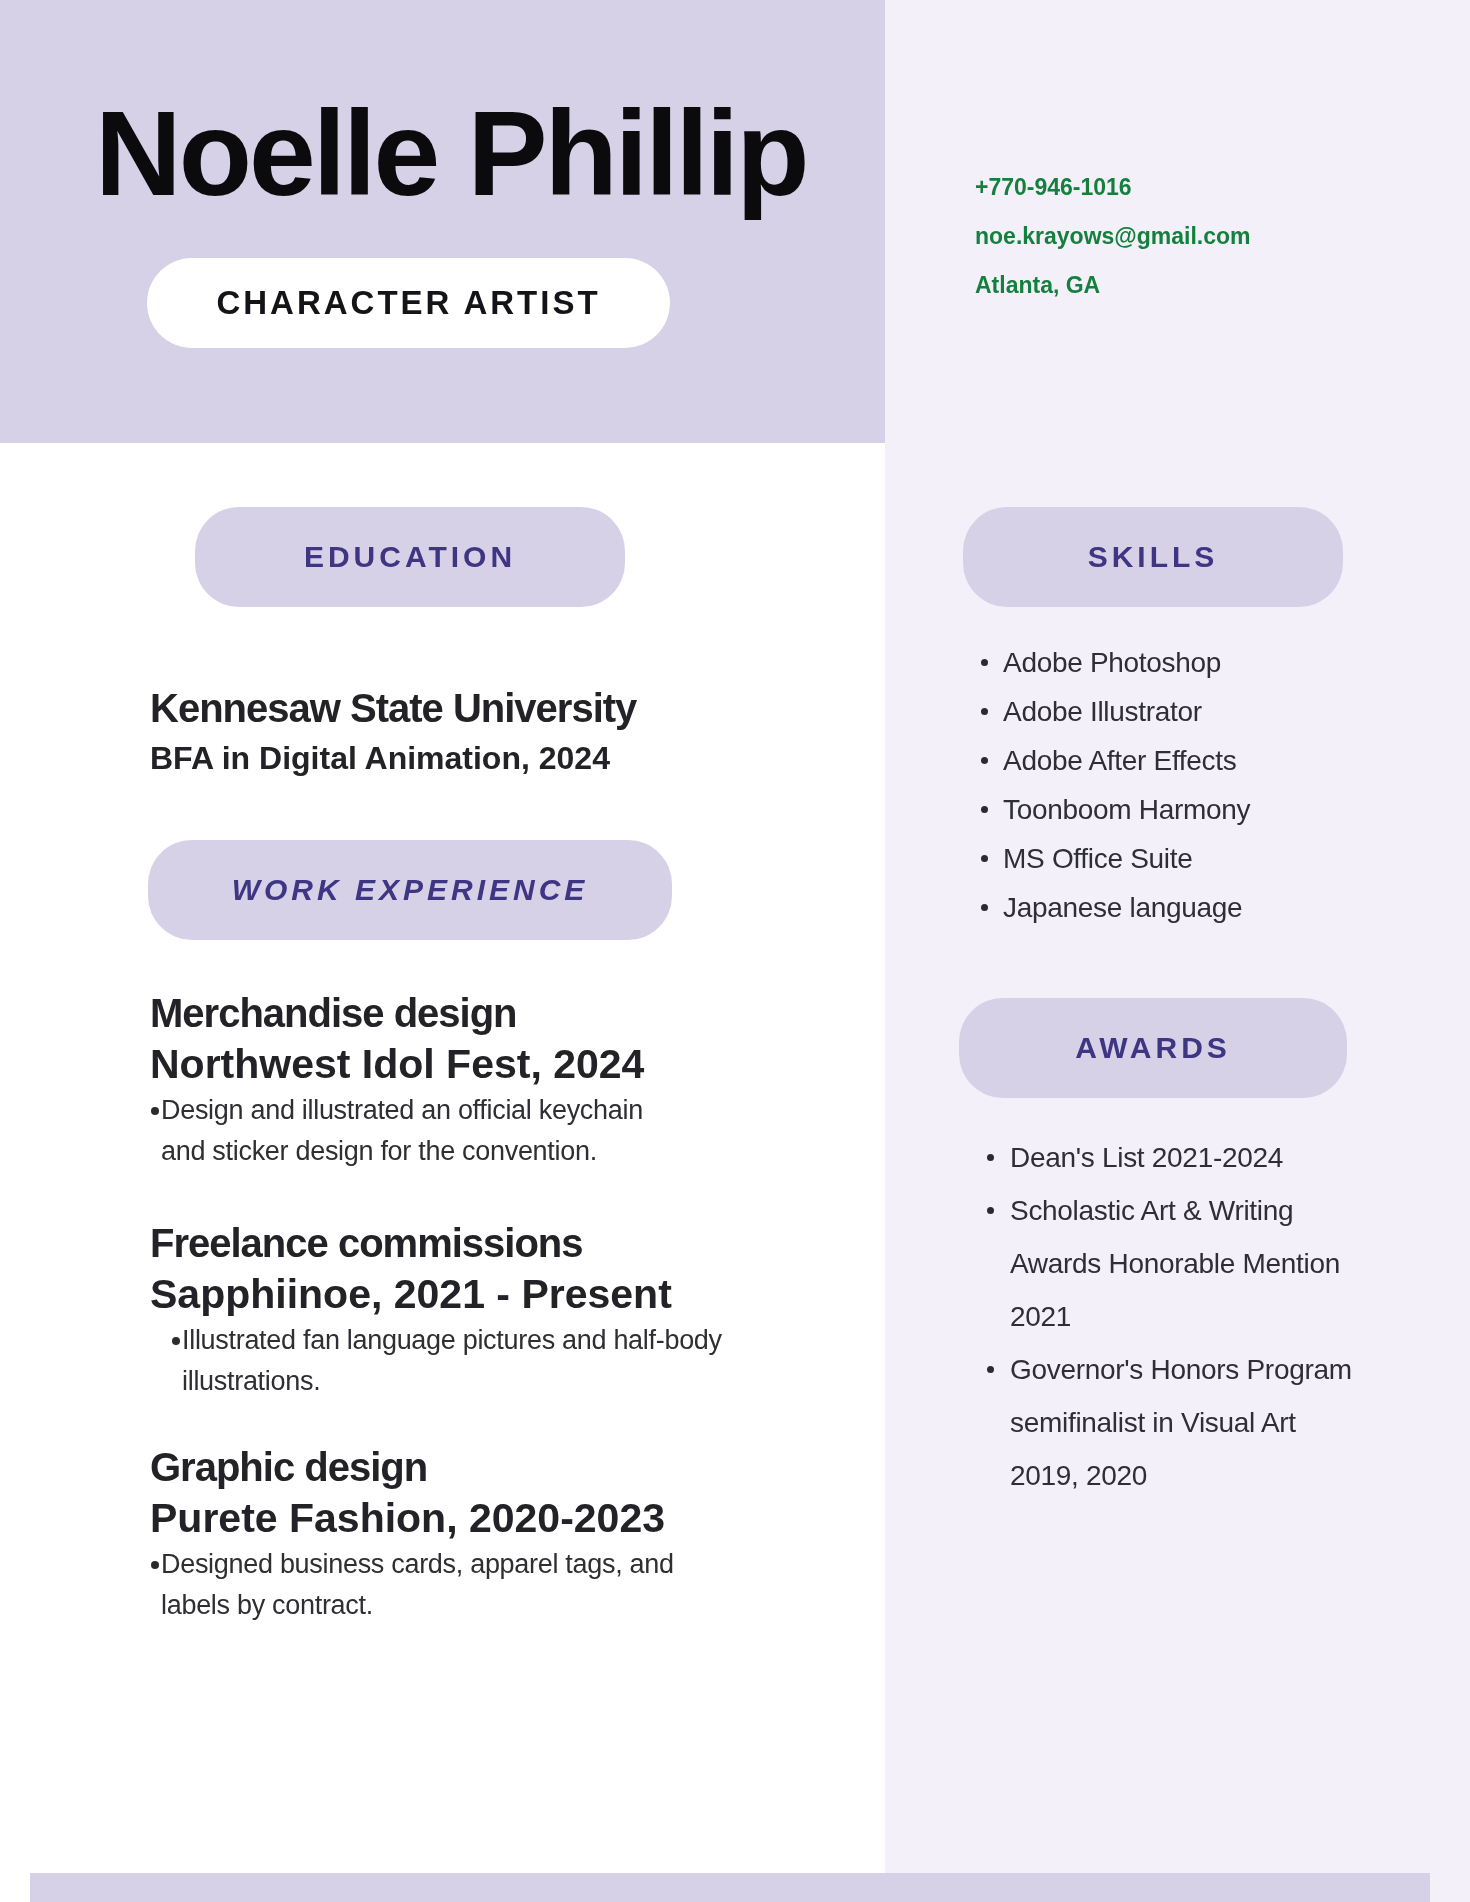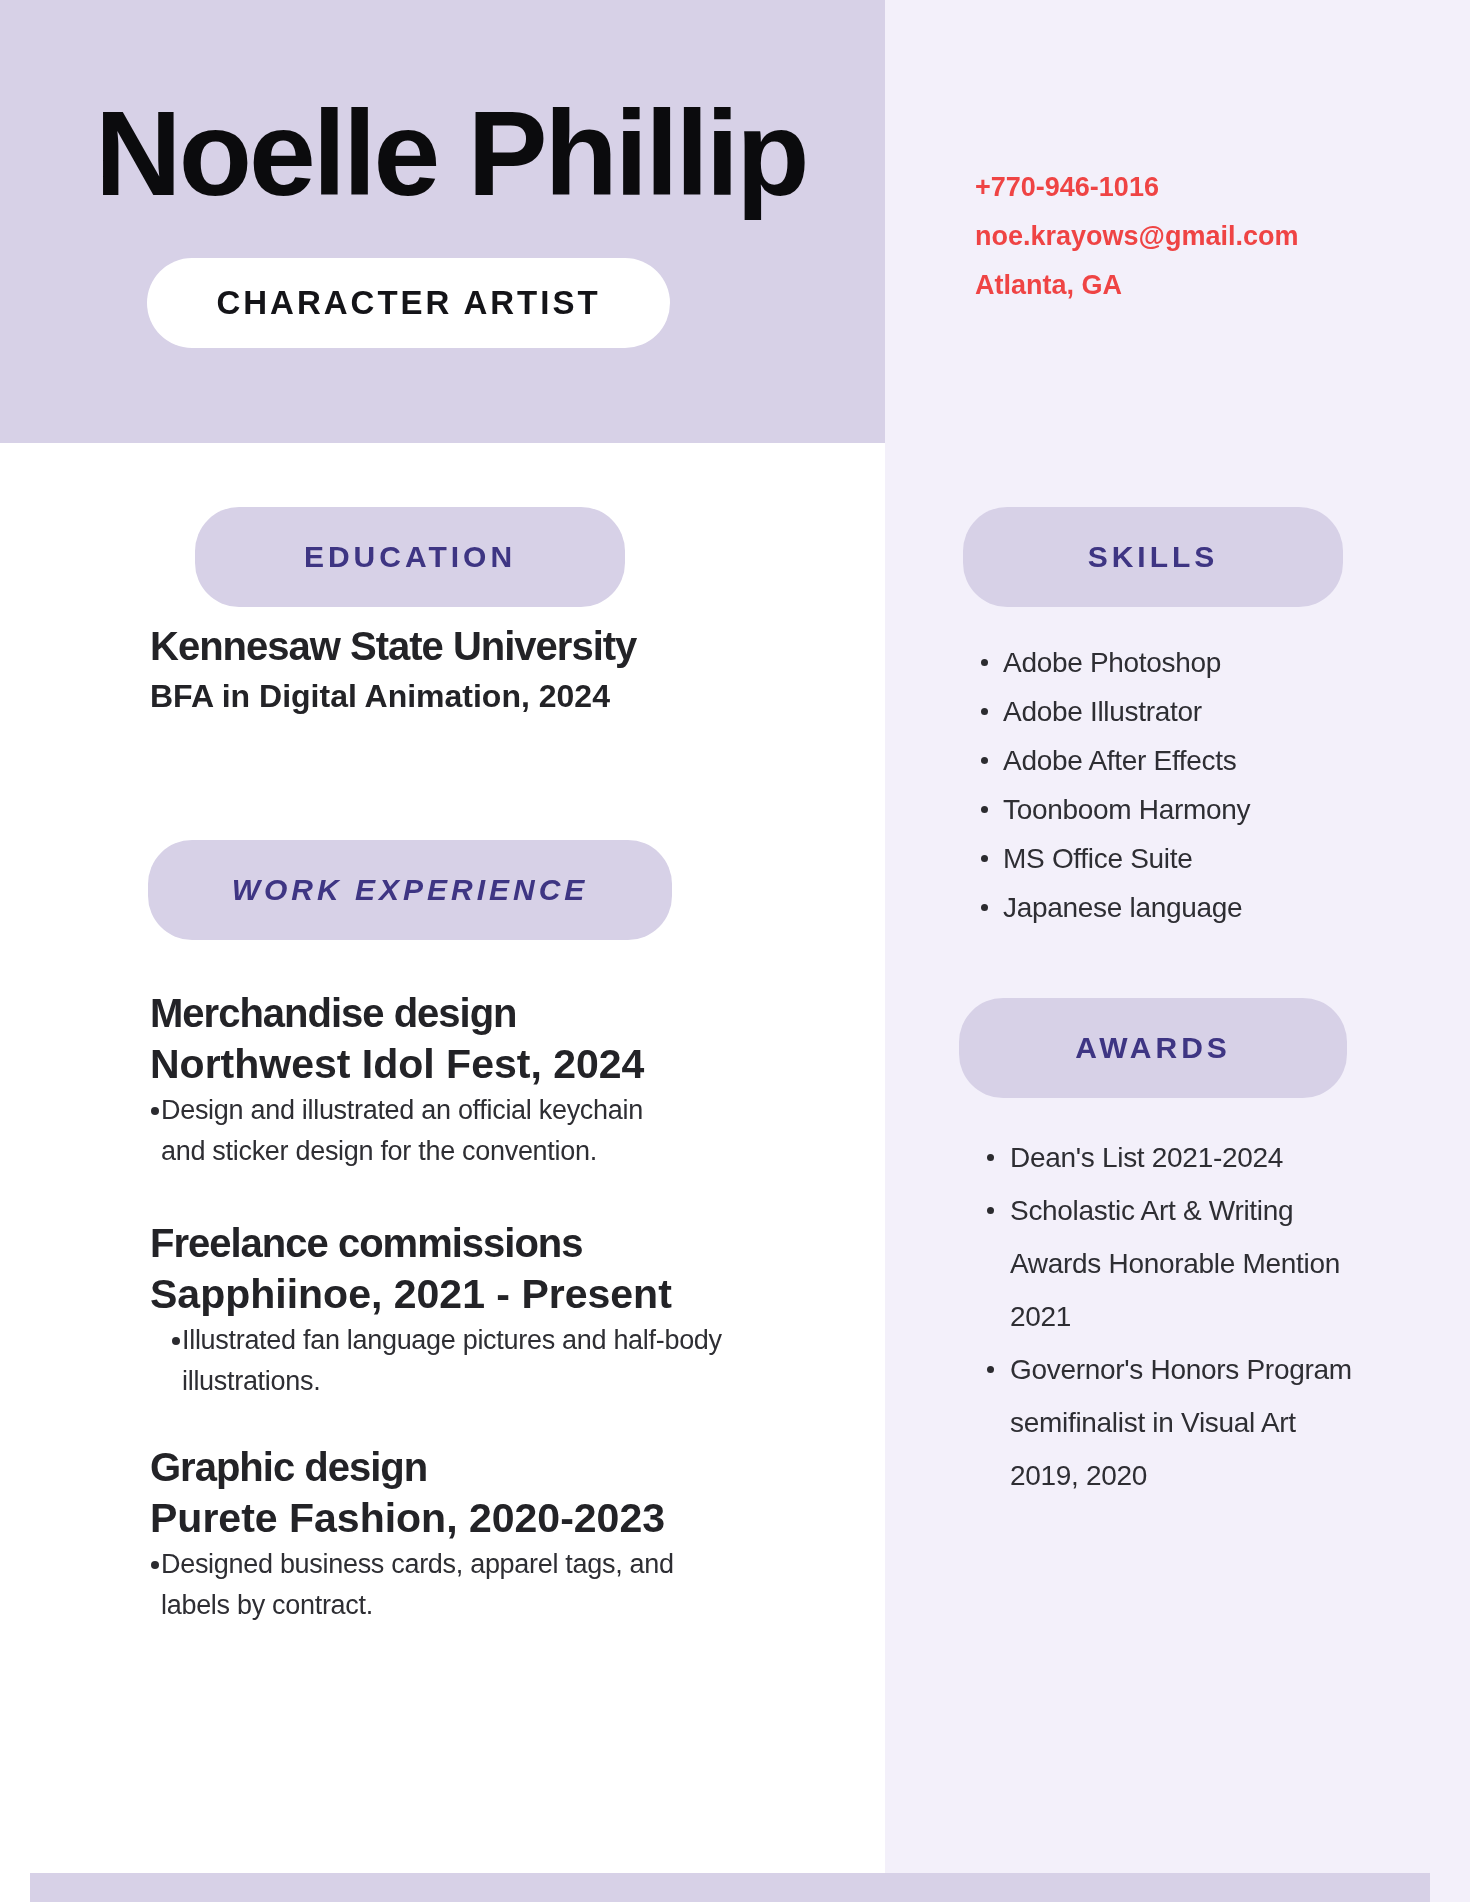--- a/index.html
+++ b/index.html
@@ -26,34 +26,34 @@
   }
   .badge{
     position:absolute;left:147px;top:258px;width:523px;height:90px;
     background:#FFFFFF;border-radius:45px;
     display:flex;align-items:center;justify-content:center;
     font-size:33px;font-weight:bold;letter-spacing:3px;color:#141418;
     white-space:nowrap;
   }
   .contact{
     position:absolute;left:975px;top:163px;
-    font-size:27px;font-weight:bold;line-height:49px;color:#ef4444;
+    font-size:23px;font-weight:bold;line-height:49px;color:#15803d;
   }
   .contact .line{white-space:nowrap;}
   .section-pill{
     position:absolute;height:100px;border-radius:44px;background:#D7D1E7;
     display:flex;align-items:center;justify-content:center;
     font-size:30px;font-weight:bold;letter-spacing:4px;color:#3E3583;
     white-space:nowrap;
   }
   .pill-education{left:195px;top:507px;width:430px;}
   .pill-work{left:148px;top:840px;width:524px;font-style:italic;}
   .pill-skills{left:963px;top:507px;width:380px;}
   .pill-awards{left:959px;top:998px;width:388px;}
-  .edu-block{position:absolute;left:150px;top:624px;color:#232327;}
+  .edu-block{position:absolute;left:150px;top:686px;color:#232327;}
   .edu-school{font-size:40px;font-weight:bold;line-height:44px;letter-spacing:-1px;white-space:nowrap;}
   .edu-degree{font-size:32px;font-weight:bold;line-height:44px;margin-top:6px;white-space:nowrap;}
   .job{position:absolute;left:150px;color:#232327;}
   .job-0{top:990px;}
   .job-1{top:1220px;}
   .job-2{top:1444px;}
   .job-title{font-size:40px;font-weight:bold;line-height:46px;letter-spacing:-1px;white-space:nowrap;}
   .job-sub{font-size:41px;font-weight:bold;line-height:44px;margin-top:6px;white-space:nowrap;}
   .job-bullets{margin-top:4px;}
   .bullet-row{display:flex;align-items:flex-start;}

